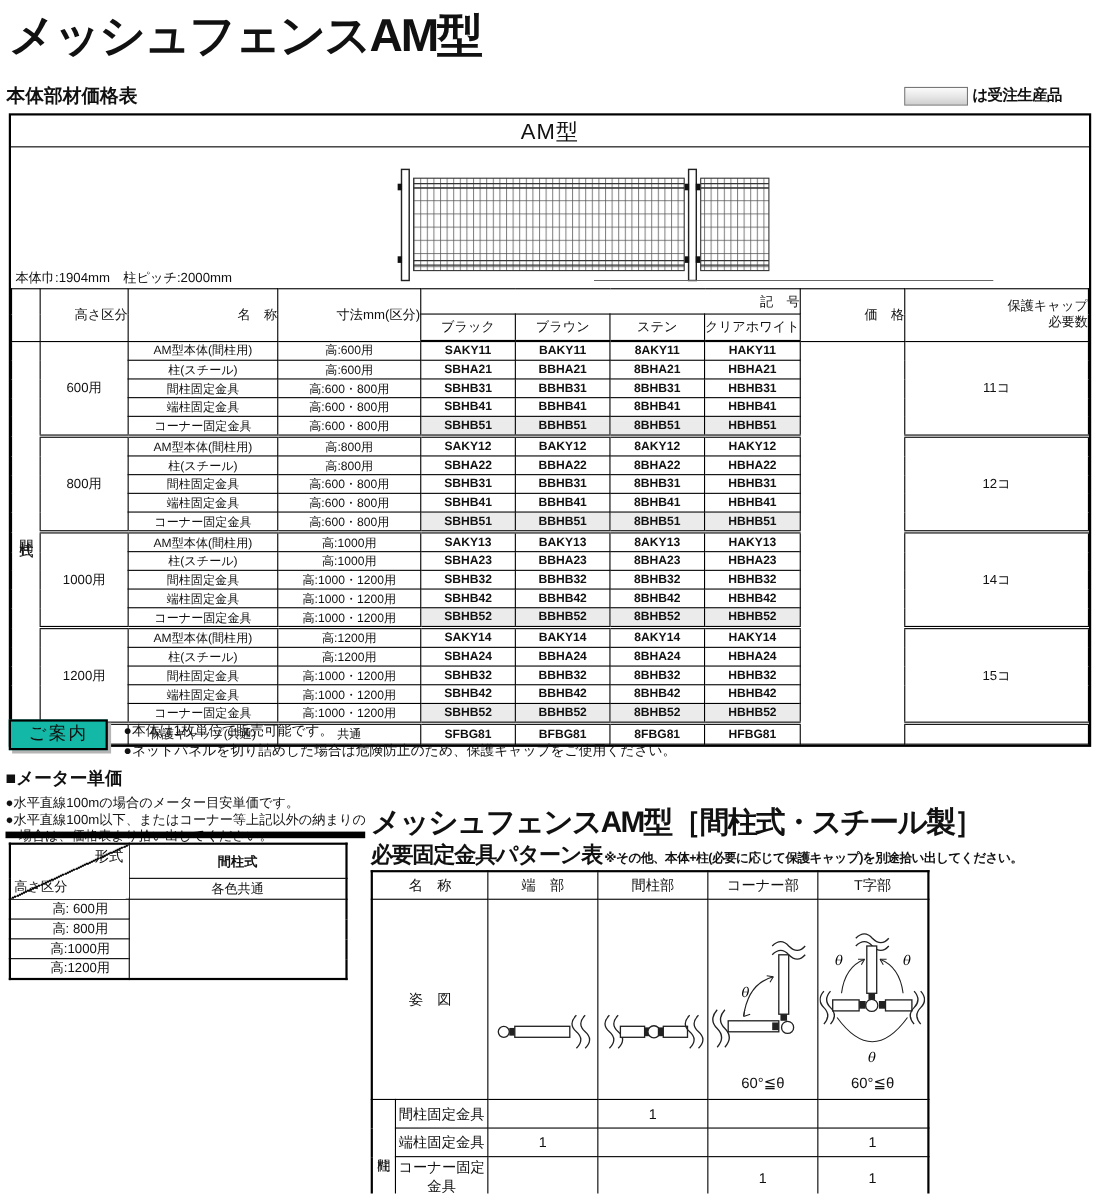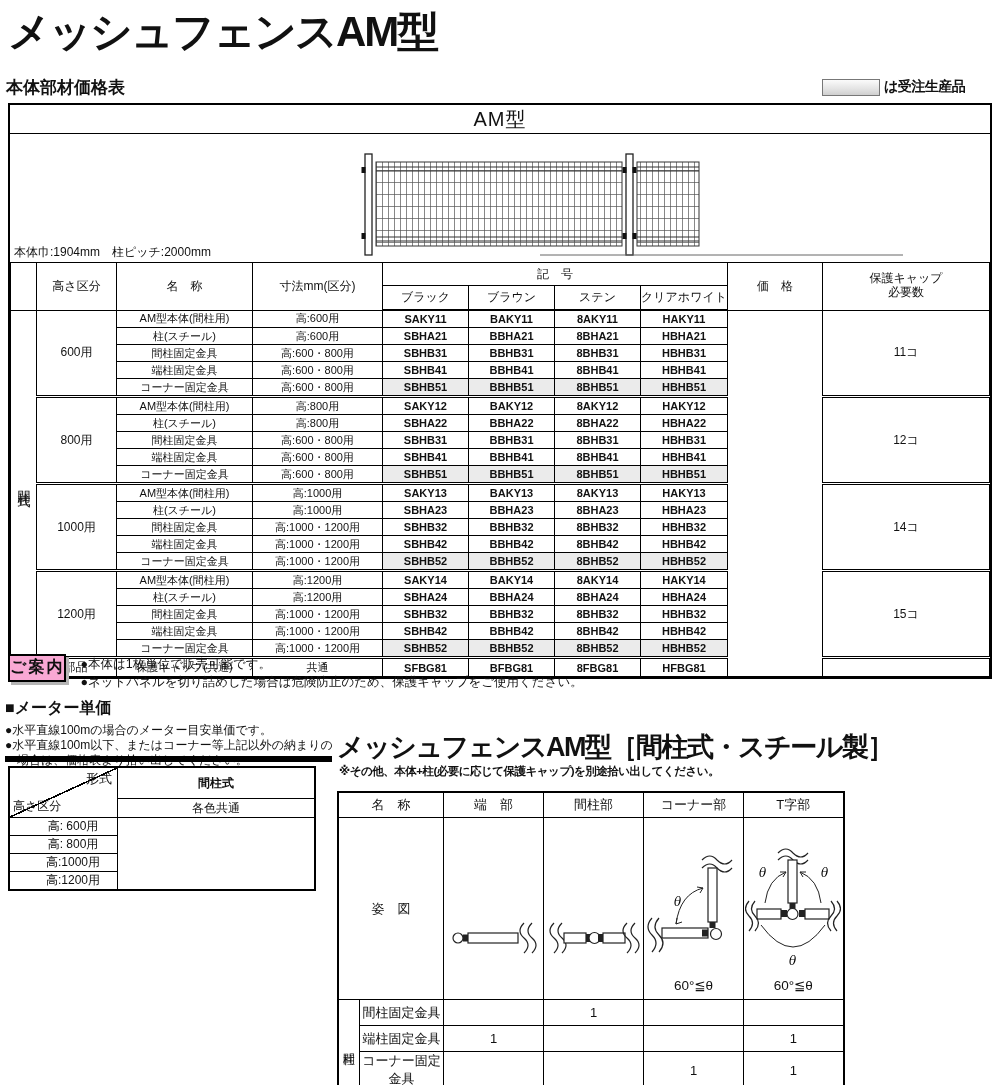--- a/index.html
+++ b/index.html
@@ -21,35 +21,35 @@
 
   
   .main-box{left:8px;top:103px;width:980px;border:2px solid #000;background:#fff;}
   .am-band{height:28px;border-bottom:1px solid #000;display:flex;align-items:center;justify-content:center;font-size:20px;letter-spacing:1px;}
   .illus{height:128px;position:relative;}
   .illus svg{position:absolute;left:0;top:0;}
   .fence-caption{position:absolute;left:4px;bottom:1px;font-size:12px;letter-spacing:0;}
 
   table.price{border-collapse:collapse;width:100%;table-layout:fixed;border-top:1px solid #000;}
   table.price td{border:1px solid #000;text-align:center;vertical-align:middle;padding:0;font-size:11px;height:16px;overflow:hidden;white-space:nowrap;}
-  table.price tr.h1 td{height:22px;font-size:12px;}
+  table.price tr.h1 td{height:22px;font-size:12px;text-align:right;}
   table.price tr.h2 td{height:23px;font-size:12px;}
   table.price td.caphdr{font-size:11.5px;line-height:1.15;}
   table.price tr.h2 td{border-bottom:2px solid #000;}
   table.price td.code{font-weight:bold;letter-spacing:0;}
   table.price td.shade{background:#ebebeb;}
   table.price tr.bs td{border-top:3px double #000;}
   table.price td.vside{width:26px;}
   .vtext{writing-mode:vertical-rl;text-orientation:upright;font-size:13px;letter-spacing:2px;margin:auto;display:block;}
   table.price td.blocklabel{font-size:12px;}
   table.price td.capc{font-size:12px;}
 
   
   .guide{left:8px;top:654px;display:flex;align-items:flex-start;gap:14px;}
-  .guide-label{border:2px solid #000;background:#f9a8d4;box-shadow:3px 3px 0 #b5b5b5;font-size:16px;font-weight:bold;padding:1px 0 2px;letter-spacing:2px;}
+  .guide-label{border:2px solid #000;background:#14b8a6;box-shadow:3px 3px 0 #b5b5b5;font-size:16px;font-weight:normal;padding:1px 16px 2px;letter-spacing:2px;}
   .guide-notes{padding-top:1px;}
   .guide-notes div{font-size:12.5px;line-height:1.45;}
 
   
   .meter{left:5px;top:698px;width:335px;}
   .meter-heading{font-size:16px;font-weight:bold;margin-bottom:4px;}
   .meter-note{font-size:12px;line-height:1.25;padding-left:12px;text-indent:-12px;}
   .black-bar{left:5px;top:756px;width:327px;height:6px;background:#000;}
 
   
@@ -398,20 +398,21 @@
     <td>高:1000用</td>
   </tr>
   <tr class="mrow">
     <td>高:1200用</td>
   </tr>
 </tbody>
   </table>
 
 <div class="abs pattern-title">メッシュフェンスAM型［間柱式・スチール製］</div>
 <div class="abs pattern-sub">
+  <span class="ps-big">必要固定金具パターン表</span>
   <span class="ps-note">※その他、本体+柱(必要に応じて保護キャップ)を別途拾い出してください。</span>
 </div>
 
 <table class="ptable">
   <colgroup>
     <col style="width:20px">
       <col style="width:84px">
       <col style="width:100px">
       <col style="width:100px">
       <col style="width:100px">

